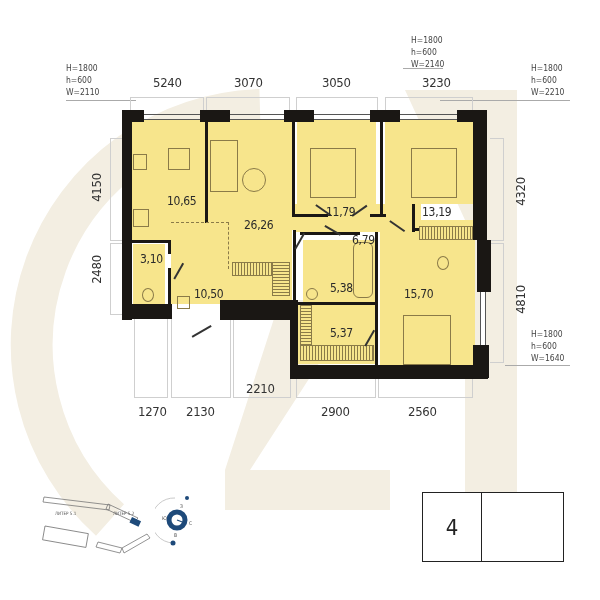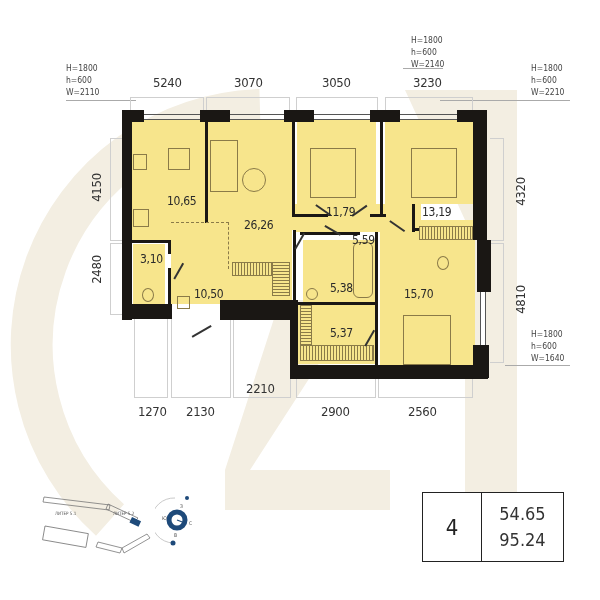--- a/index.html
+++ b/index.html
@@ -53,21 +53,21 @@
 <div class="win-note" style="left:531px;top:328px">
   <div>H=1800</div>
   <div>h=600</div>
   <div>W=1640</div>
 </div>
 <div class="hl" style="left:505px;top:365px;width:65px"></div>
 
 <div class="dim" style="left:153px;top:75px">5240</div>
 <div class="dim" style="left:234px;top:75px">3070</div>
 <div class="dim" style="left:322px;top:75px">3050</div>
-<div class="dim" style="left:413px;top:75px">3230</div>
+<div class="dim" style="left:422px;top:75px">3230</div>
 
 <div class="gridline" style="left:130px;top:97px;width:74px;height:14px;border-bottom:none"></div>
 <div class="gridline" style="left:206px;top:97px;width:84px;height:14px;border-bottom:none"></div>
 <div class="gridline" style="left:296px;top:97px;width:82px;height:14px;border-bottom:none"></div>
 <div class="gridline" style="left:385px;top:97px;width:88px;height:14px;border-bottom:none"></div>
 
 <div class="dim v" style="left:82px;top:180px">4150</div>
 <div class="dim v" style="left:82px;top:262px">2480</div>
 <div class="gridline" style="left:110px;top:138px;width:14px;height:103px;border-right:none"></div>
 <div class="gridline" style="left:110px;top:243px;width:14px;height:72px;border-right:none"></div>
@@ -165,21 +165,21 @@
   <div class="door" style="left:325px;top:225px;width:18px;transform:rotate(30deg)"></div>
   <div class="door" style="left:390px;top:220px;width:18px;transform:rotate(35deg)"></div>
   <div class="door" style="left:365px;top:345px;width:18px;transform:rotate(-60deg)"></div>
   <div class="door" style="left:192px;top:336px;width:22px;transform:rotate(-30deg)"></div>
 </div>
 
 <div class="room-label" style="left:167px;top:194px">10,65</div>
 <div class="room-label" style="left:244px;top:218px">26,26</div>
 <div class="room-label" style="left:326px;top:205px">11,79</div>
 <div class="room-label" style="left:422px;top:205px">13,19</div>
-<div class="room-label" style="left:352px;top:233px">5,59</div>
+<div class="room-label" style="left:352px;top:233px">6,79</div>
 <div class="room-label" style="left:140px;top:252px">3,10</div>
 <div class="room-label" style="left:194px;top:287px">10,50</div>
 <div class="room-label" style="left:330px;top:281px">5,38</div>
 <div class="room-label" style="left:404px;top:287px">15,70</div>
 <div class="room-label" style="left:330px;top:326px">5,37</div>
 
 <div class="abs" style="left:20px;top:490px;width:140px;height:70px">
   <svg width="140" height="70" viewBox="0 0 140 70">
     <g fill="none" stroke="#777" stroke-width="0.8">
       <polygon points="24,7 90,15 89,20 23,12"></polygon>
@@ -203,17 +203,13 @@
     <line x1="22" y1="27" x2="30" y2="30" stroke="#1e4a7a" stroke-width="1.2"></line>
     <text x="25" y="15" font-size="5" fill="#555">З</text>
     <text x="34" y="32" font-size="5" fill="#555">С</text>
     <text x="19" y="44" font-size="5" fill="#555">В</text>
     <text x="7" y="27" font-size="5" fill="#555">Ю</text>
   </svg>
 </div>
 
 <div class="summary">
   <div class="rooms">4</div>
-  <div class="areas">
-    <div>54.65</div>
-    <div>95.24</div>
-  </div>
 </div>
 
 </body></html>

